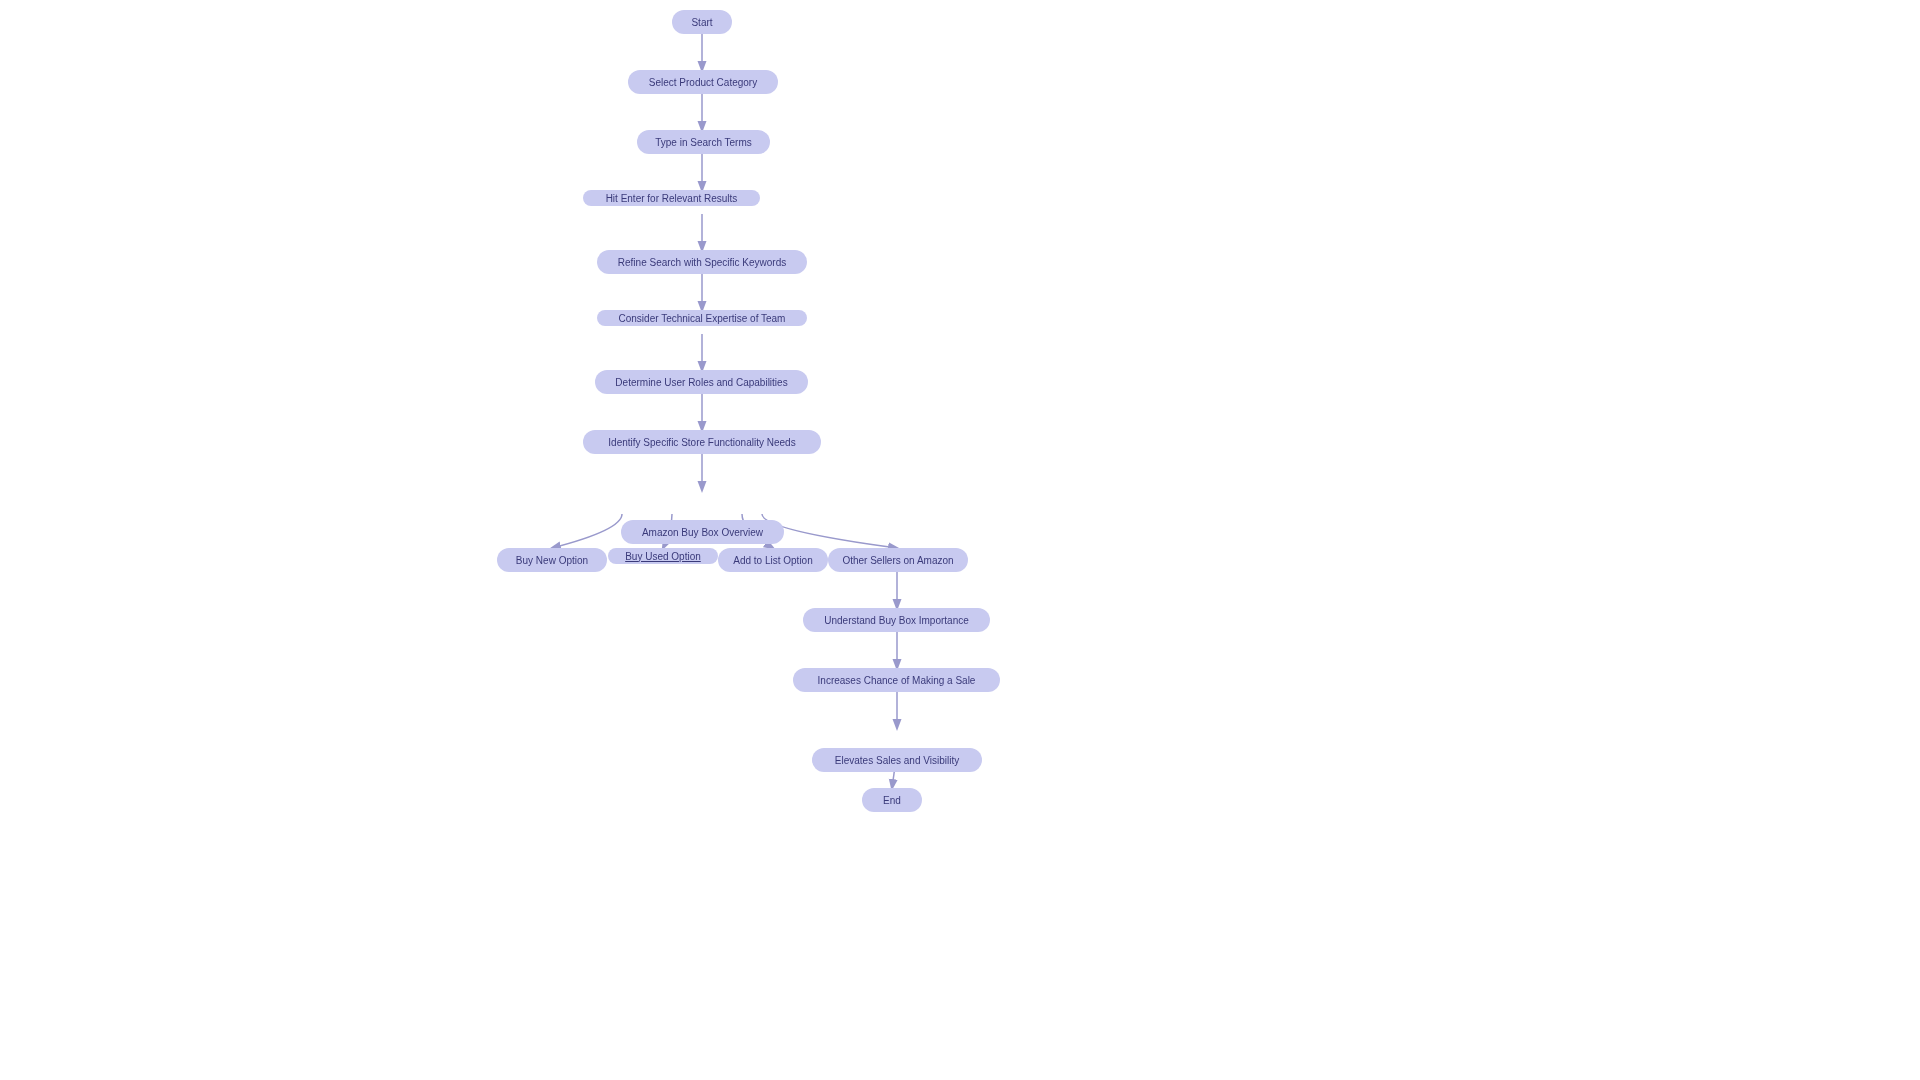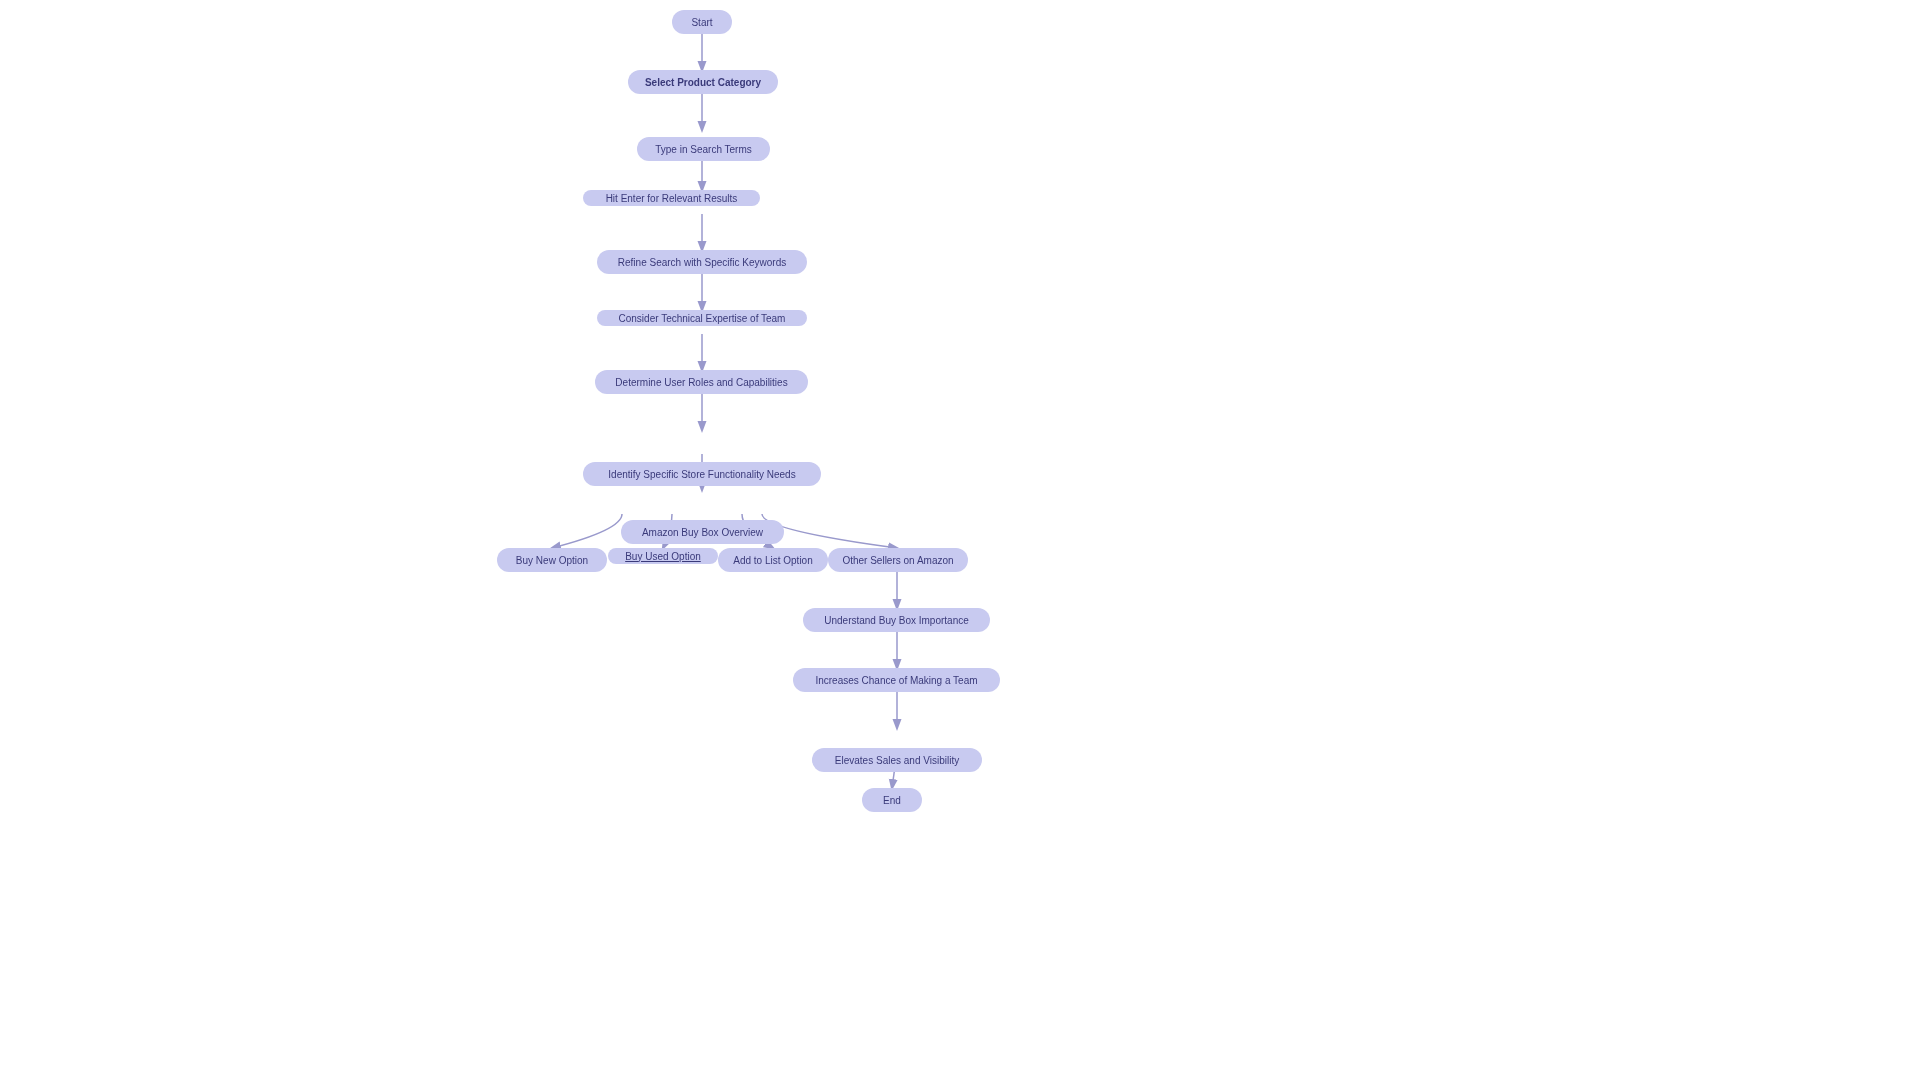--- a/index.html
+++ b/index.html
@@ -86,44 +86,44 @@
 
     <line x1="897" y1="632" x2="897" y2="668" marker-end="url(#arrow)"></line>
 
     <line x1="897" y1="692" x2="897" y2="728" marker-end="url(#arrow)"></line>
 
     <line x1="897" y1="752" x2="892" y2="788" marker-end="url(#arrow)"></line>
   </svg>
 
   <div class="node" style="left:672px;top:10px;width:60px;height:24px;">Start</div>
 
-  <div class="node" style="left:628px;top:70px;width:150px;height:24px;font-weight:bold;">Select Product Category</div>
+  <div class="node" style="left:628px;top:70px;width:150px;height:24px;">Select Product Category</div>
 
-  <div class="node" style="left:637px;top:130px;width:133px;height:24px;margin-top:7px;">Type in Search Terms</div>
+  <div class="node" style="left:637px;top:130px;width:133px;height:24px;">Type in Search Terms</div>
 
   <div class="node" style="left:583px;top:190px;width:177px;height:16px;">Hit Enter for Relevant Results</div>
 
   <div class="node" style="left:597px;top:250px;width:210px;height:24px;">Refine Search with Specific Keywords</div>
 
   <div class="node" style="left:597px;top:310px;width:210px;height:16px;">Consider Technical Expertise of Team</div>
 
   <div class="node" style="left:595px;top:370px;width:213px;height:24px;">Determine User Roles and Capabilities</div>
 
-  <div class="node" style="left:583px;top:430px;width:238px;height:24px;margin-top:32px;">Identify Specific Store Functionality Needs</div>
+  <div class="node" style="left:583px;top:430px;width:238px;height:24px;">Identify Specific Store Functionality Needs</div>
 
   <div class="node" style="left:621px;top:490px;width:163px;height:24px;margin-top:30px;">Amazon Buy Box Overview</div>
 
   <div class="node" style="left:497px;top:548px;width:110px;height:24px;">Buy New Option</div>
 
   <div class="node" style="left:608px;top:548px;width:110px;height:16px;text-decoration:underline;">Buy Used Option</div>
 
   <div class="node" style="left:718px;top:548px;width:110px;height:24px;">Add to List Option</div>
 
   <div class="node" style="left:828px;top:548px;width:140px;height:24px;">Other Sellers on Amazon</div>
 
   <div class="node" style="left:803px;top:608px;width:187px;height:24px;">Understand Buy Box Importance</div>
 
-  <div class="node" style="left:793px;top:668px;width:207px;height:24px;">Increases Chance of Making a Team</div>
+  <div class="node" style="left:793px;top:668px;width:207px;height:24px;">Increases Chance of Making a Sale</div>
 
   <div class="node" style="left:812px;top:728px;width:170px;height:24px;margin-top:20px;">Elevates Sales and Visibility</div>
 
   <div class="node" style="left:862px;top:788px;width:60px;height:24px;">End</div>
 </div>
 
 </body></html>

